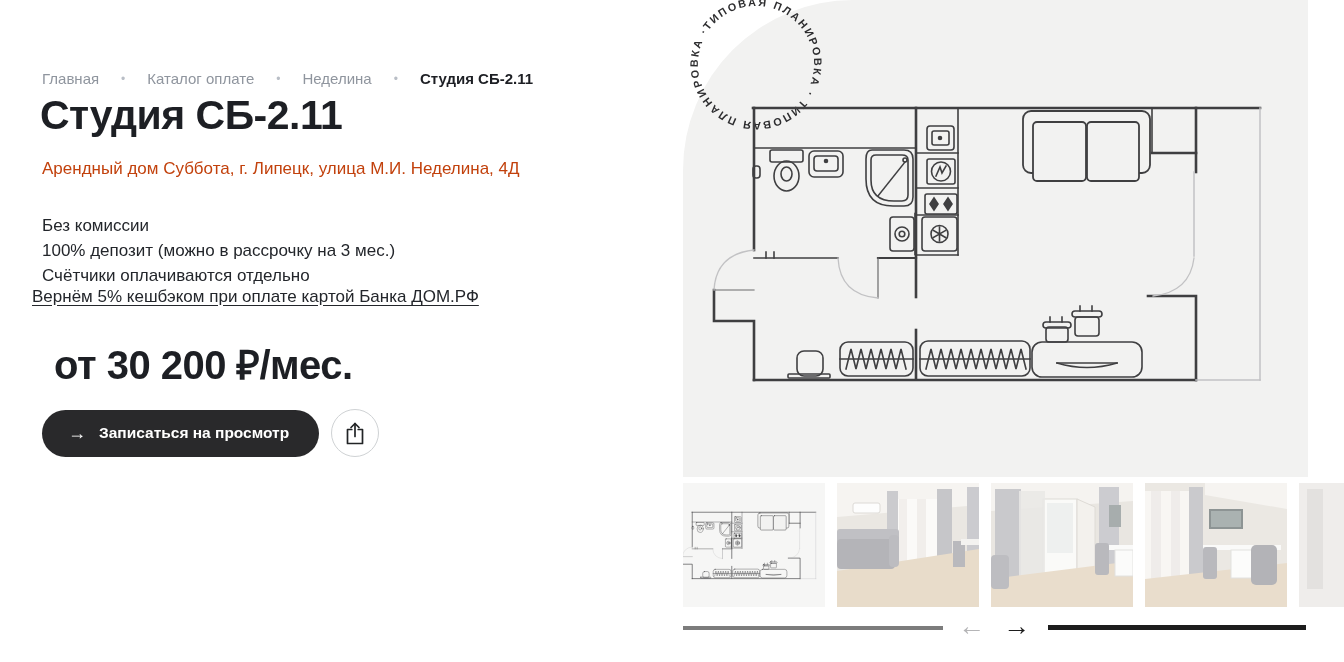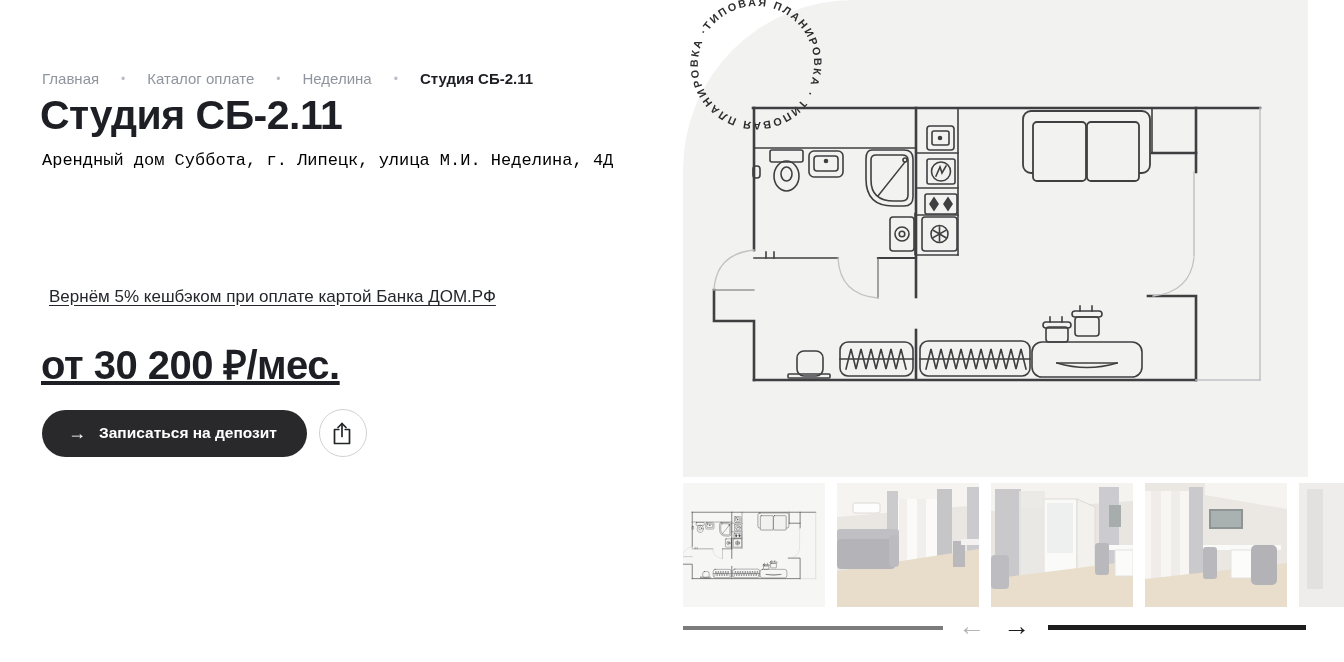--- a/index.html
+++ b/index.html
@@ -9,28 +9,28 @@
 
   
   .breadcrumb { position:absolute; left:42px; top:62px; display:flex; align-items:center;
                 gap:22px; font-size:15px;margin-top:8px; }
   .crumb { color:#8f959e; cursor:pointer; }
   .crumb-sep { color:#b9bec6; font-size:12px; }
   .crumb.current { color:#1d1f24; font-weight:700; cursor:default; }
 
   .title { position:absolute; left:40px; top:92px; font-size:41px; font-weight:700;
            letter-spacing:-0.5px; color:#1d1f24; }
-  .subtitle { position:absolute; left:42px; top:151px; font-size:17px; color:#000000;font-family:Liberation Mono, monospace; }
+  .subtitle { position:absolute; left:42px; top:159px; font-size:17px; color:#c2410c; }
 
   .terms { position:absolute; left:42px; top:213px; font-size:17px; line-height:25px; color:#23262b; }
-  .cashback { position:absolute; left:49px; top:287px; font-size:17px; color:#23262b;
+  .cashback { position:absolute; left:32px; top:287px; font-size:17px; color:#23262b;
               text-decoration:underline; text-underline-offset:3px; cursor:pointer; }
 
-  .price { position:absolute; left:41px; top:336px; font-size:40px; font-weight:700;
-           letter-spacing:-0.5px; color:#1d1f24;text-decoration:underline; }
+  .price { position:absolute; left:54px; top:336px; font-size:40px; font-weight:700;
+           letter-spacing:-0.5px; color:#1d1f24; }
 
   .cta-row { position:absolute; left:42px; top:409px; display:flex; align-items:center; gap:12px; }
   .book-btn { height:47px; padding:0 30px 0 26px; border:none; border-radius:24px;
               background:#29292b; color:#ffffff; font-family:inherit; font-size:15.5px;
               font-weight:700; display:flex; align-items:center; gap:13px; cursor:pointer; }
   .book-btn .arrow { font-size:18px; font-weight:400; }
   .share-btn { width:48px; height:48px; border-radius:50%; background:#fff;
                border:1.5px solid #cfd2d4; display:flex; align-items:center;
                justify-content:center; cursor:pointer; }
 
@@ -62,28 +62,33 @@
     <span class="crumb">Каталог оплате</span>
     <span class="crumb-sep">•</span>
     <span class="crumb">Неделина</span>
     <span class="crumb-sep">•</span>
     <span class="crumb current">Студия СБ-2.11</span>
   </nav>
 
   <h1 class="title">Студия СБ-2.11</h1>
   <div class="subtitle">Арендный дом Суббота, г. Липецк, улица М.И. Неделина, 4Д</div>
 
+  <div class="terms">
+    <div>Без комиссии</div>
+    <div>100% депозит (можно в рассрочку на 3 мес.)</div>
+    <div>Счётчики оплачиваются отдельно</div>
+  </div>
   <a class="cashback">Вернём 5% кешбэком при оплате картой Банка ДОМ.РФ</a>
 
   <div class="price">от 30 200 ₽/мес.</div>
 
   <div class="cta-row">
     <button class="book-btn">
       <span class="arrow">→</span>
-      <span>Записаться на депозит</span>
+      <span>Записаться на просмотр</span>
     </button>
     <div class="share-btn">
       <svg width="21" height="23" viewBox="-10 -12 21 23">
         <g fill="none" stroke="#222426" stroke-width="1.7" stroke-linecap="round" stroke-linejoin="round">
           <path d="M -3.2,-4.5 H -7.5 V 9.5 H 7.5 V -4.5 H 3.2"></path>
           <path d="M 0,-10.5 V 2.5"></path>
           <path d="M -4,-6.5 L 0,-10.5 L 4,-6.5"></path>
         </g>
       </svg>
     </div>

